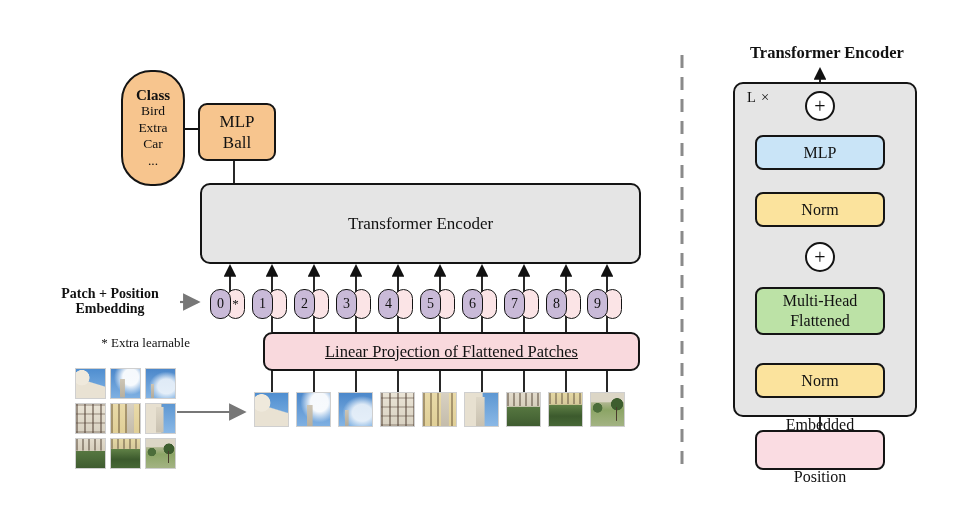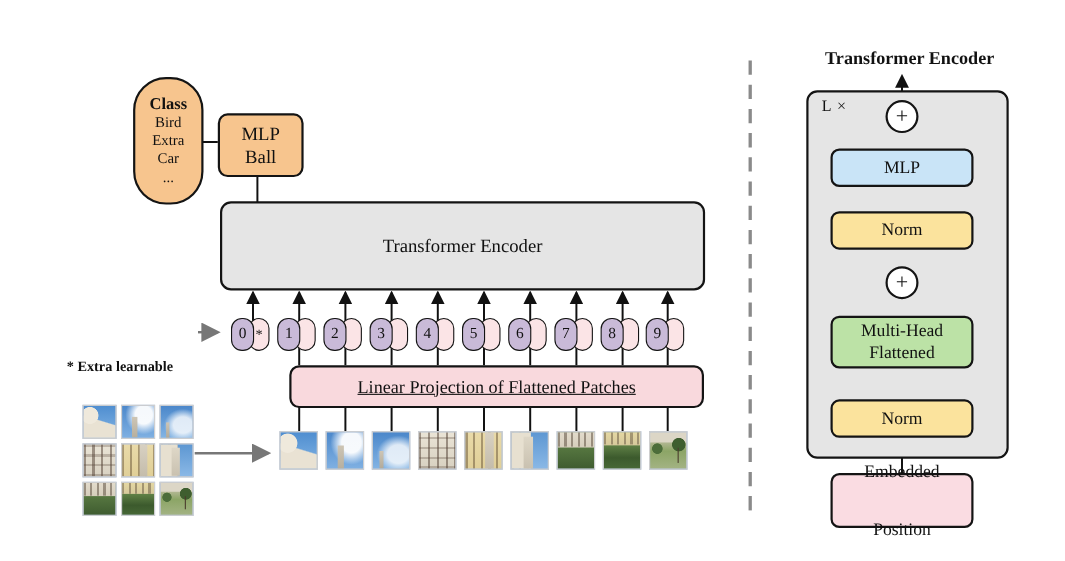--- a/index.html
+++ b/index.html
@@ -26,21 +26,21 @@
     font-size:16.5px;text-decoration:underline;}
 
   .tokpair{z-index:2;top:289px;width:38px;height:30px;}
   .tok{position:absolute;top:0;width:21px;height:30px;border:1.8px solid #141414;border-radius:10px;
     box-sizing:border-box;display:flex;align-items:center;justify-content:center;font-size:14px;}
   .tok.num{left:0;background:var(--lilac,#C9BAD8);z-index:3;}
   .tok.pos{left:16px;width:19px;background:#FBE4E6;z-index:2;font-size:13px;}
 
   .emb-label{z-index:2;left:30px;top:286px;width:160px;text-align:center;font-weight:bold;
     font-size:14px;line-height:15px;}
-  .footnote{z-index:2;left:28px;top:326px;width:162px;text-align:center;font-size:13px;line-height:13px;font-weight:bold;}
+  .footnote{z-index:2;left:28px;top:336px;width:162px;text-align:right;font-size:13px;line-height:13px;}
   .footnote .mono{font-family:"Liberation Mono","DejaVu Sans Mono",monospace;font-size:11px;}
 
   .patch{z-index:2;background-color:#9db6d8;background-repeat:no-repeat;border:1px solid #cfcfcf;
     box-sizing:border-box;}
   .grid-cell{width:31px;height:31px;}
   .row-cell{top:392px;width:35px;height:35px;}
 
   
   .px1{background-image:
     radial-gradient(circle at 20% 30%, #efe9dc 0 24%, rgba(239,233,220,0) 26%),
@@ -95,21 +95,21 @@
   .plus-circle{z-index:4;width:30px;height:30px;border:2px solid #141414;border-radius:50%;
     background:#fff;box-sizing:border-box;display:flex;align-items:center;justify-content:center;
     font-size:20px;line-height:20px;}
   .rbox{z-index:3;left:755px;width:130px;border:2px solid #141414;border-radius:8px;
     display:flex;flex-direction:column;align-items:center;justify-content:center;
     font-size:16px;line-height:20px;box-sizing:border-box;}
   .mlp{top:135px;height:35px;background:var(--blue,#C9E4F7);}
   .norm-t{top:192px;height:35px;background:var(--yellow,#FBE39D);}
   .mha{top:287px;height:48px;background:var(--green,#BCE2A6);}
   .norm-b{top:363px;height:35px;background:var(--yellow,#FBE39D);}
-  .embp{top:430px;height:50px;background:#FADCE2;font-size:16px;line-height:19px;z-index:2;gap:33px;}
+  .embp{top:430px;height:40px;background:#FADCE2;font-size:16px;line-height:19px;z-index:2;gap:33px;}
 </style>
 </head>
 <body>
 
 <div class="stage">
 
   <svg class="wires" width="968" height="510" viewBox="0 0 968 510">
     <defs>
       <marker id="ab" viewBox="0 0 10 10" refX="8.5" refY="5" markerWidth="7" markerHeight="7" orient="auto">
         <path d="M0,0 L10,5 L0,10 z" fill="#111"></path>
@@ -226,20 +226,24 @@
     <span class="tok num">8</span>
     <span class="tok pos"></span>
   </div>
   <div class="abs tokpair" style="left:587px;">
     <span class="tok num">9</span>
     <span class="tok pos"></span>
   </div>
 
   <div class="abs boxed linproj">Linear Projection of Flattened Patches</div>
 
+  <div class="abs emb-label">
+    <div>Patch + Position</div>
+    <div>Embedding</div>
+  </div>
 
   <div class="abs footnote">
     <div>* Extra learnable</div>
   </div>
 
   <div class="abs patch grid-cell px1" style="left:75px;top:368px;"></div>
   <div class="abs patch grid-cell px2" style="left:110px;top:368px;"></div>
   <div class="abs patch grid-cell px3" style="left:145px;top:368px;"></div>
   <div class="abs patch grid-cell px4" style="left:75px;top:403px;"></div>
   <div class="abs patch grid-cell px5" style="left:110px;top:403px;"></div>

